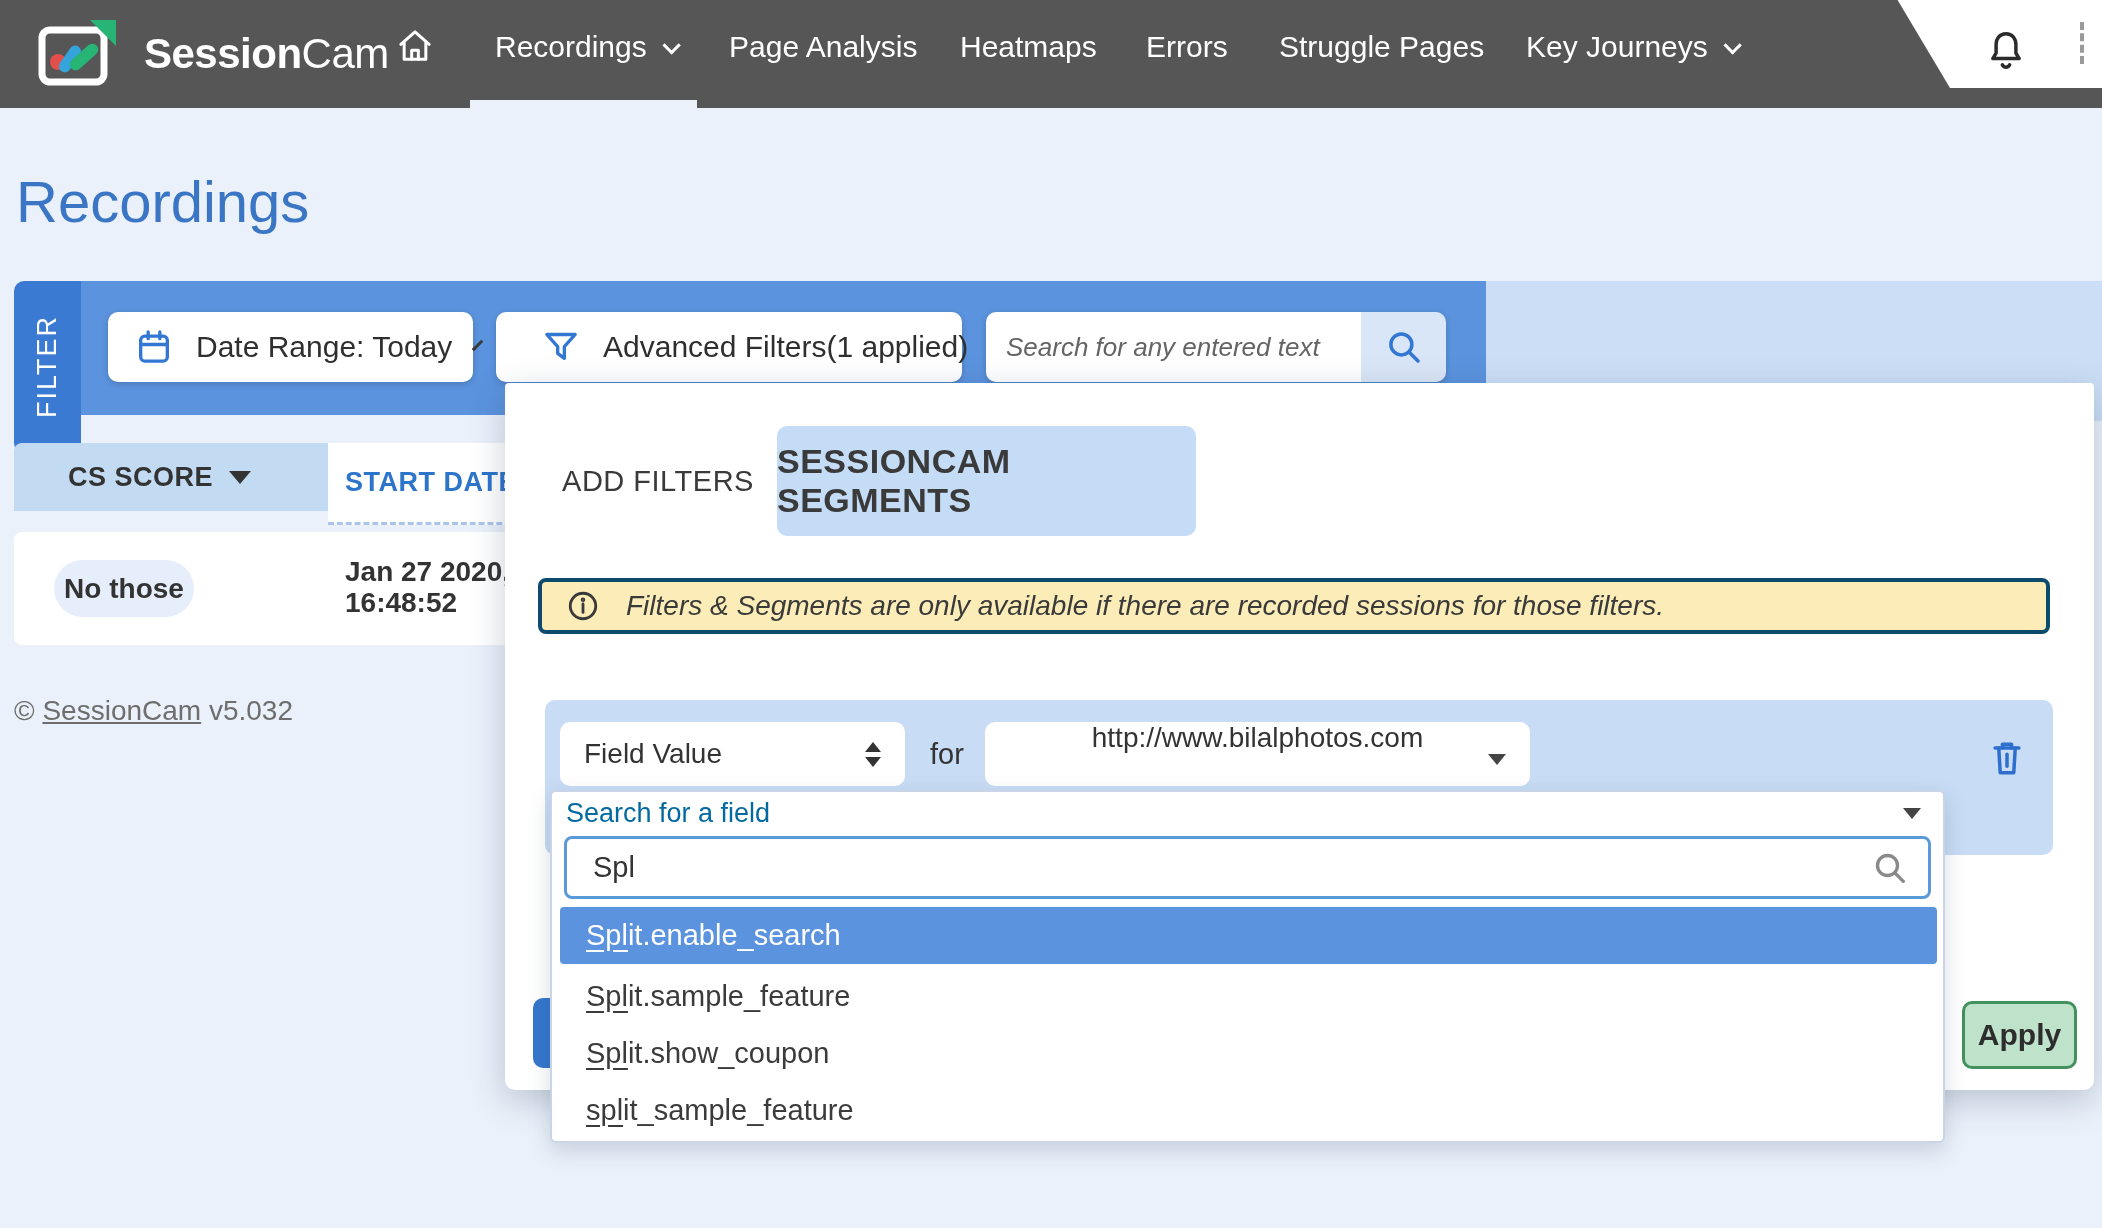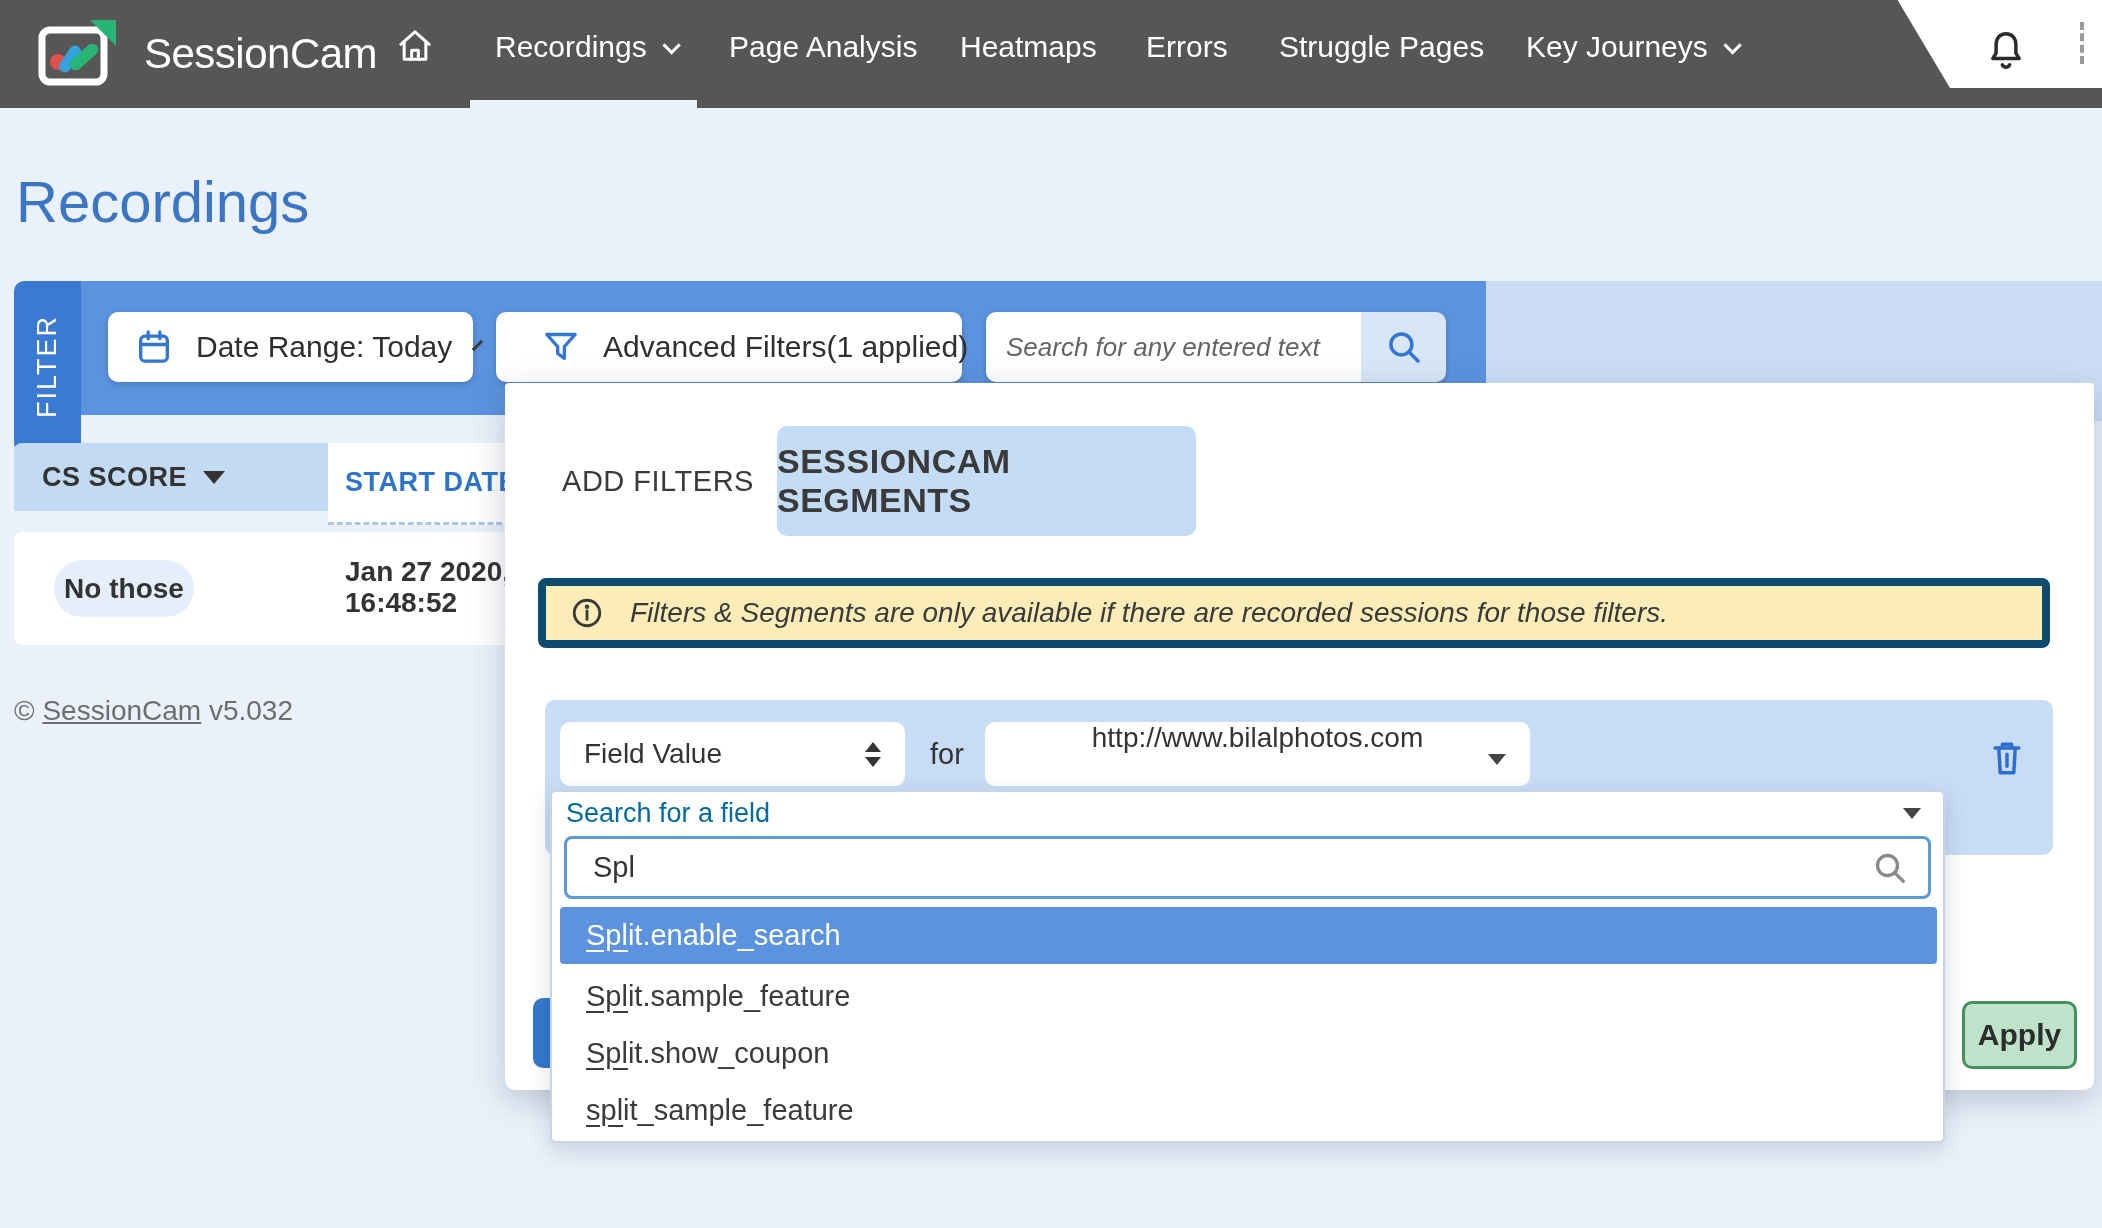--- a/index.html
+++ b/index.html
@@ -11,21 +11,21 @@
   }
 
   
   .nav { position:absolute; left:0; top:0; width:2102px; height:108px; background:#565656; }
   .nav-corner {
     position:absolute; right:0; top:0; width:269px; height:88px; background:#ffffff;
     clip-path:polygon(24% 0, 100% 0, 100% 100%, 43.5% 100%);
   }
   .brand { position:absolute; left:38px; top:18px; display:flex; align-items:center; }
   .brand-text { color:#fff; font-size:42px; margin-left:14px; letter-spacing:-0.5px; }
-  .brand-text .b1 { font-weight:400;text-align:right; }
+  .brand-text .b1 { font-weight:700;text-align:right; }
   .brand-text .b2 { font-weight:400; }
   .nav-item { position:absolute; top:30px; color:#fff; font-size:30px; font-weight:500; white-space:nowrap; display:flex; align-items:center; gap:16px; }
   .chev { width:13px; height:13px; border-right:3px solid currentColor; border-bottom:3px solid currentColor; transform:rotate(45deg) translateY(-3px); display:inline-block; }
   .nav-active-strip { position:absolute; left:470px; top:100px; width:227px; height:8px; background:#eaf1fa; }
   .nav-home { position:absolute; left:395px; top:26px; }
   .nav-bell { position:absolute; left:1984px; top:28px; }
   .nav-dots { position:absolute; left:2080px; top:22px; height:42px; border-left:4px dashed #9a9a9a; }
 
   
   .page-title { position:absolute; left:16px; top:168px; font-size:58px; font-weight:300; color:#3b76c5; }
@@ -39,36 +39,36 @@
   .bar-btn .lbl { font-size:30px; font-weight:500; color:#2f2f2f; white-space:nowrap; }
   .btn-daterange { left:108px; width:365px; padding:0 26px; gap:22px; }
   .btn-advanced { left:496px; width:466px; padding:0 45px; gap:22px; }
   .bar-btn .chev { color:#3a3a3a; margin-left:auto; }
   .search-wrap { position:absolute; left:986px; top:312px; width:460px; height:70px; display:flex; border-radius:10px; overflow:hidden; box-shadow:0 2px 6px rgba(0,0,0,0.18); }
   .search-input { flex:1; border:none; outline:none; background:#fff; font-size:26px; padding:16px 20px; color:#ef4444; font-family:"Liberation Sans", sans-serif; }
   .search-input::placeholder { font-style:italic; color:#646464; opacity:1; }
   .search-btn { width:111px; background:#d9e6f7; border:none; display:flex; align-items:center; justify-content:center; cursor:pointer; }
 
   
-  .th-cs { position:absolute; left:14px; top:443px; width:314px; height:68px; background:#c3daf3; border-radius:8px 0 0 0; display:flex; align-items:center; padding-left:28px; gap:16px; }
+  .th-cs { position:absolute; left:14px; top:443px; width:314px; height:68px; background:#c3daf3; border-radius:8px 0 0 0; display:flex; align-items:center; padding-left:54px; gap:16px; }
   .th-cs .lbl { font-size:27px; font-weight:700; color:#333; letter-spacing:0.5px; }
   .tri-down { width:0; height:0; border-left:11px solid transparent; border-right:11px solid transparent; border-top:13px solid #333; }
   .th-start { position:absolute; left:328px; top:443px; width:192px; height:82px; background:#fff; display:flex; align-items:center; padding-left:17px; border-bottom:3px dashed #a9c6ea; }
   .th-start .lbl { font-size:27px; font-weight:700; color:#2d74cb; letter-spacing:0.5px; white-space:nowrap; }
   .data-row { position:absolute; left:14px; top:532px; width:506px; height:113px; background:#fff; border-radius:8px; }
   .nodata-pill { position:absolute; left:40px; top:28px; width:140px; height:57px; background:#e7eefb; border-radius:29px; display:flex; align-items:center; justify-content:center; font-size:28px; font-weight:700; color:#333; }
   .startdate-cell { position:absolute; left:331px; top:24px; font-size:28px; font-weight:700; color:#333; line-height:31px; white-space:nowrap; }
   .footer { position:absolute; left:14px; top:695px; font-size:28px; color:#6e6e6e; }
   .footer a { color:#6e6e6e; text-decoration:underline; }
 
   
   .modal { position:absolute; left:505px; top:383px; width:1589px; height:707px; background:#fff; border-radius:4px 4px 10px 10px; box-shadow:0 10px 34px rgba(40,60,90,0.25); }
   .tab-addfilters { position:absolute; left:38px; top:43px; width:230px; height:110px; display:flex; align-items:center; justify-content:center; font-size:29px; font-weight:400; color:#3a3a3a; letter-spacing:0.5px; cursor:pointer; }
   .tab-segments { position:absolute; left:272px; top:43px; width:419px; height:110px; background:#c5dcf6; border-radius:10px; display:flex; align-items:center; justify-content:center; font-size:34px; font-weight:700; color:#3a3a3a; letter-spacing:0.5px; cursor:pointer; }
-  .banner { position:absolute; left:33px; top:195px; width:1512px; height:70px; background:#fbecb8; border:8px solid #0c4a6e; border-radius:8px; display:flex; align-items:center; padding:0 24px; gap:26px; }
+  .banner { position:absolute; left:33px; top:195px; width:1512px; height:56px; background:#fbecb8; border:4px solid #0c4a6e; border-radius:8px; display:flex; align-items:center; padding:0 24px; gap:26px; }
   .banner .txt { font-size:28px; font-style:italic; color:#3a3a3a; }
   .row-container { position:absolute; left:40px; top:317px; width:1508px; height:155px; background:#c8dcf5; border-radius:10px; }
   .select-box { position:absolute; top:22px; height:64px; background:#fff; border-radius:10px; display:flex; align-items:center; padding:0 24px; cursor:pointer; }
   .select-box .val { font-size:28px; color:#333; white-space:nowrap; }
   .sel-field { left:15px; width:345px; }
   .sel-site { left:440px; width:545px;flex-direction:column; }
   .for-lbl { position:absolute; left:385px; top:38px; font-size:29px; font-weight:500; color:#333; }
   .spinner { margin-left:auto; display:flex; flex-direction:column; gap:5px; align-items:center; }
   .spin-up { width:0; height:0; border-left:8px solid transparent; border-right:8px solid transparent; border-bottom:10px solid #333; }
   .spin-dn { width:0; height:0; border-left:8px solid transparent; border-right:8px solid transparent; border-top:10px solid #333; }

